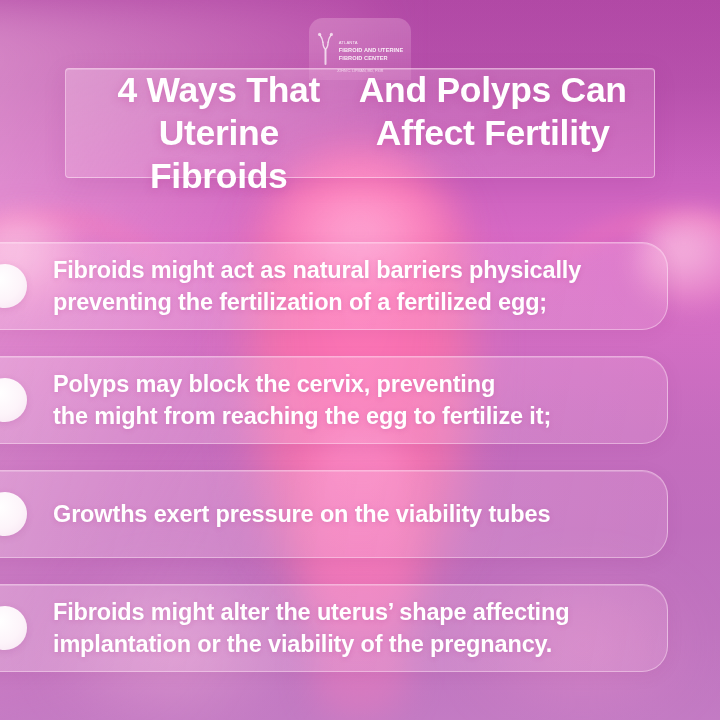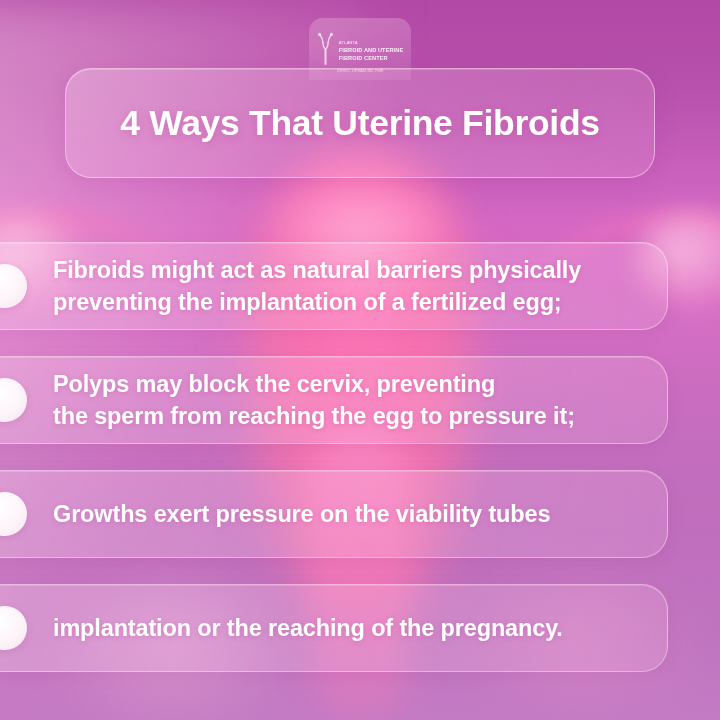--- a/index.html
+++ b/index.html
@@ -105,25 +105,25 @@
   .logo-l3 { font-size:5.6px; font-weight:bold; }
   .logo-tag {
     position:absolute; left:50%; bottom:7px; transform:translateX(-50%);
     font-size:3.6px; color:rgba(255,250,253,.72);
     font-family:"Liberation Sans", sans-serif; white-space:nowrap;
   }
 
   
   .title-card {
     position:absolute; left:65px; top:68px; width:590px; height:110px;
-    border-radius:26px;
+    border-radius:4px;
     background:linear-gradient(160deg, rgba(255,225,243,.30) 0%, rgba(255,205,235,.20) 50%, rgba(255,190,228,.15) 100%);
     border:1.4px solid rgba(255,228,245,.52);
     box-shadow:0 5px 22px rgba(150,40,130,.13), inset 0 1px 0 rgba(255,255,255,.22);
-    display:flex; flex-direction:column; justify-content:center;
+    display:flex; flex-direction:row; 
     padding:0 20px;
   }
   .title-line {
     font-family:"Liberation Sans", sans-serif;
     font-weight:bold;
     font-size:35.5px;
     line-height:43px;
     color:#ffffff;
     text-align:center;
     letter-spacing:-.3px;
@@ -193,43 +193,45 @@
   <div class="logo-lines">
     <div class="logo-l1">ATLANTA</div>
     <div class="logo-l2">FIBROID AND UTERINE</div>
     <div class="logo-l3">FIBROID CENTER</div>
   </div>
   <div class="logo-tag">JOHN C. LIPMAN, MD, FSIR</div>
 </div>
 
 <div class="title-card">
   <div class="title-line">4 Ways That Uterine Fibroids</div>
+  <div class="title-line">And Polyps Can Affect Fertility</div>
 </div>
 
 <div class="card c1">
   <div class="bullet"></div>
   <div class="copy">
     <span>Fibroids might act as natural barriers physically</span>
-    <span>preventing the implantation of a fertilized egg;</span>
+    <span>preventing the fertilization of a fertilized egg;</span>
   </div>
 </div>
 
 <div class="card c2">
   <div class="bullet"></div>
   <div class="copy">
     <span>Polyps may block the cervix, preventing</span>
-    <span>the sperm from reaching the egg to pressure it;</span>
+    <span>the might from reaching the egg to fertilize it;</span>
   </div>
 </div>
 
 <div class="card c3">
   <div class="bullet"></div>
   <div class="copy">
     <span>Growths exert pressure on the viability tubes</span>
   </div>
 </div>
 
 <div class="card c4">
   <div class="bullet"></div>
   <div class="copy">
-    <span>implantation or the reaching of the pregnancy.</span>
+    <span>Fibroids might alter the uterus’ shape affecting</span>
+    <span>implantation or the viability of the pregnancy.</span>
   </div>
 </div>
 
 </body></html>

